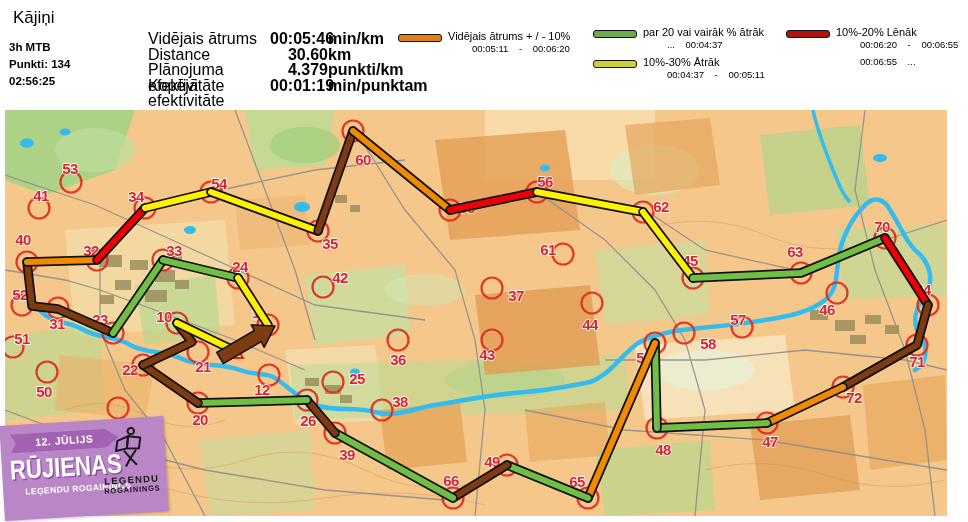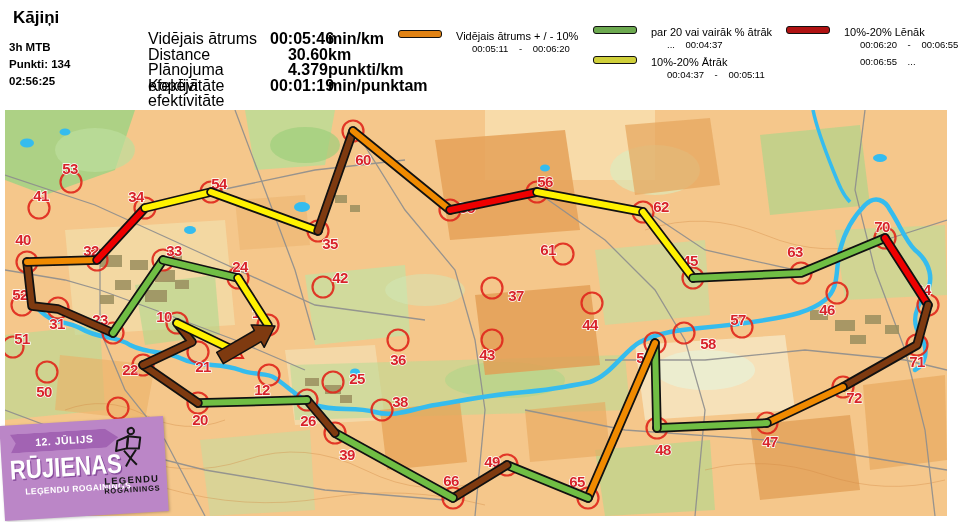--- a/index.html
+++ b/index.html
@@ -1,28 +1,28 @@
 <!DOCTYPE html>
 <html><head>
 <meta charset="utf-8">
 <style>
   html,body{margin:0;padding:0;}
   body{width:968px;height:522px;position:relative;background:#ffffff;
        font-family:"Liberation Sans","DejaVu Sans",sans-serif;overflow:hidden;}
   
-  .page-title{position:absolute;left:13px;top:8px;font-size:17px;font-weight:bold;color:#000;}
+  .page-title{position:absolute;left:13px;top:8px;font-size:17px;font-weight:normal;color:#000;}
   .info-block{position:absolute;left:9px;top:39px;font-size:11.5px;font-weight:bold;color:#000;line-height:17px;}
   .stats{position:absolute;left:148px;top:31px;font-size:16px;color:#000;}
   .stats .row{display:flex;height:15.5px;line-height:15.5px;}
   .stats .lbl{width:122px;}
   .stats .val{width:58px;text-align:right;font-weight:bold;}
   .stats .unit{font-weight:bold;}
   
   .leg-col{position:absolute;font-size:11px;color:#000;}
-  .leg-item{display:flex;align-items:flex-start;margin-bottom:1px;gap:8px;}
+  .leg-item{display:flex;align-items:flex-end;margin-bottom:1px;}
   .chip{width:42px;height:6px;border:1px solid #111;border-radius:3px;flex:none;margin-right:6px;}
   .leg-sub{font-size:9.5px;margin:0 0 6px 74px;word-spacing:8px;color:#000;}
   
   .map-wrap{position:absolute;left:5px;top:110px;width:942px;height:406px;}
   svg text.cp-label{font-family:"Liberation Sans","DejaVu Sans",sans-serif;font-size:15px;font-weight:bold;
       fill:#d8232a;stroke:#ffffff;stroke-width:1.4px;paint-order:stroke;letter-spacing:-0.5px;text-anchor:middle;}
   svg .cp-circle{fill:none;stroke:#e0291d;stroke-width:2.2;opacity:.92;}
   svg .route-casing{fill:none;stroke:#111;stroke-width:9.5;stroke-linecap:round;stroke-linejoin:round;}
   svg .route-line{fill:none;stroke-width:6;stroke-linecap:round;stroke-linejoin:round;}
   svg .start-tri{fill:none;stroke:#e0291d;stroke-width:2;}
@@ -82,21 +82,21 @@
 </div>
 
 <div class="leg-col" style="left:593px;top:26px;">
   <div class="leg-item">
       <span class="chip" style="background: rgb(108, 169, 79);"></span>
       <span>par 20 vai vairāk % ātrāk</span>
     </div>
   <div class="leg-sub">... 00:04:37</div>
   <div class="leg-item">
       <span class="chip" style="background: rgb(207, 207, 58);"></span>
-      <span>10%-20% Ātrāk</span>
+      <span>10%-30% Ātrāk</span>
     </div>
   <div class="leg-sub">00:04:37 - 00:05:11</div>
 </div>
 
 <div class="leg-col" style="left:786px;top:26px;">
   <div class="leg-item">
       <span class="chip" style="background: rgb(176, 18, 18);"></span>
       <span>10%-20% Lēnāk</span>
     </div>
   <div class="leg-sub">00:06:20 - 00:06:55</div>

